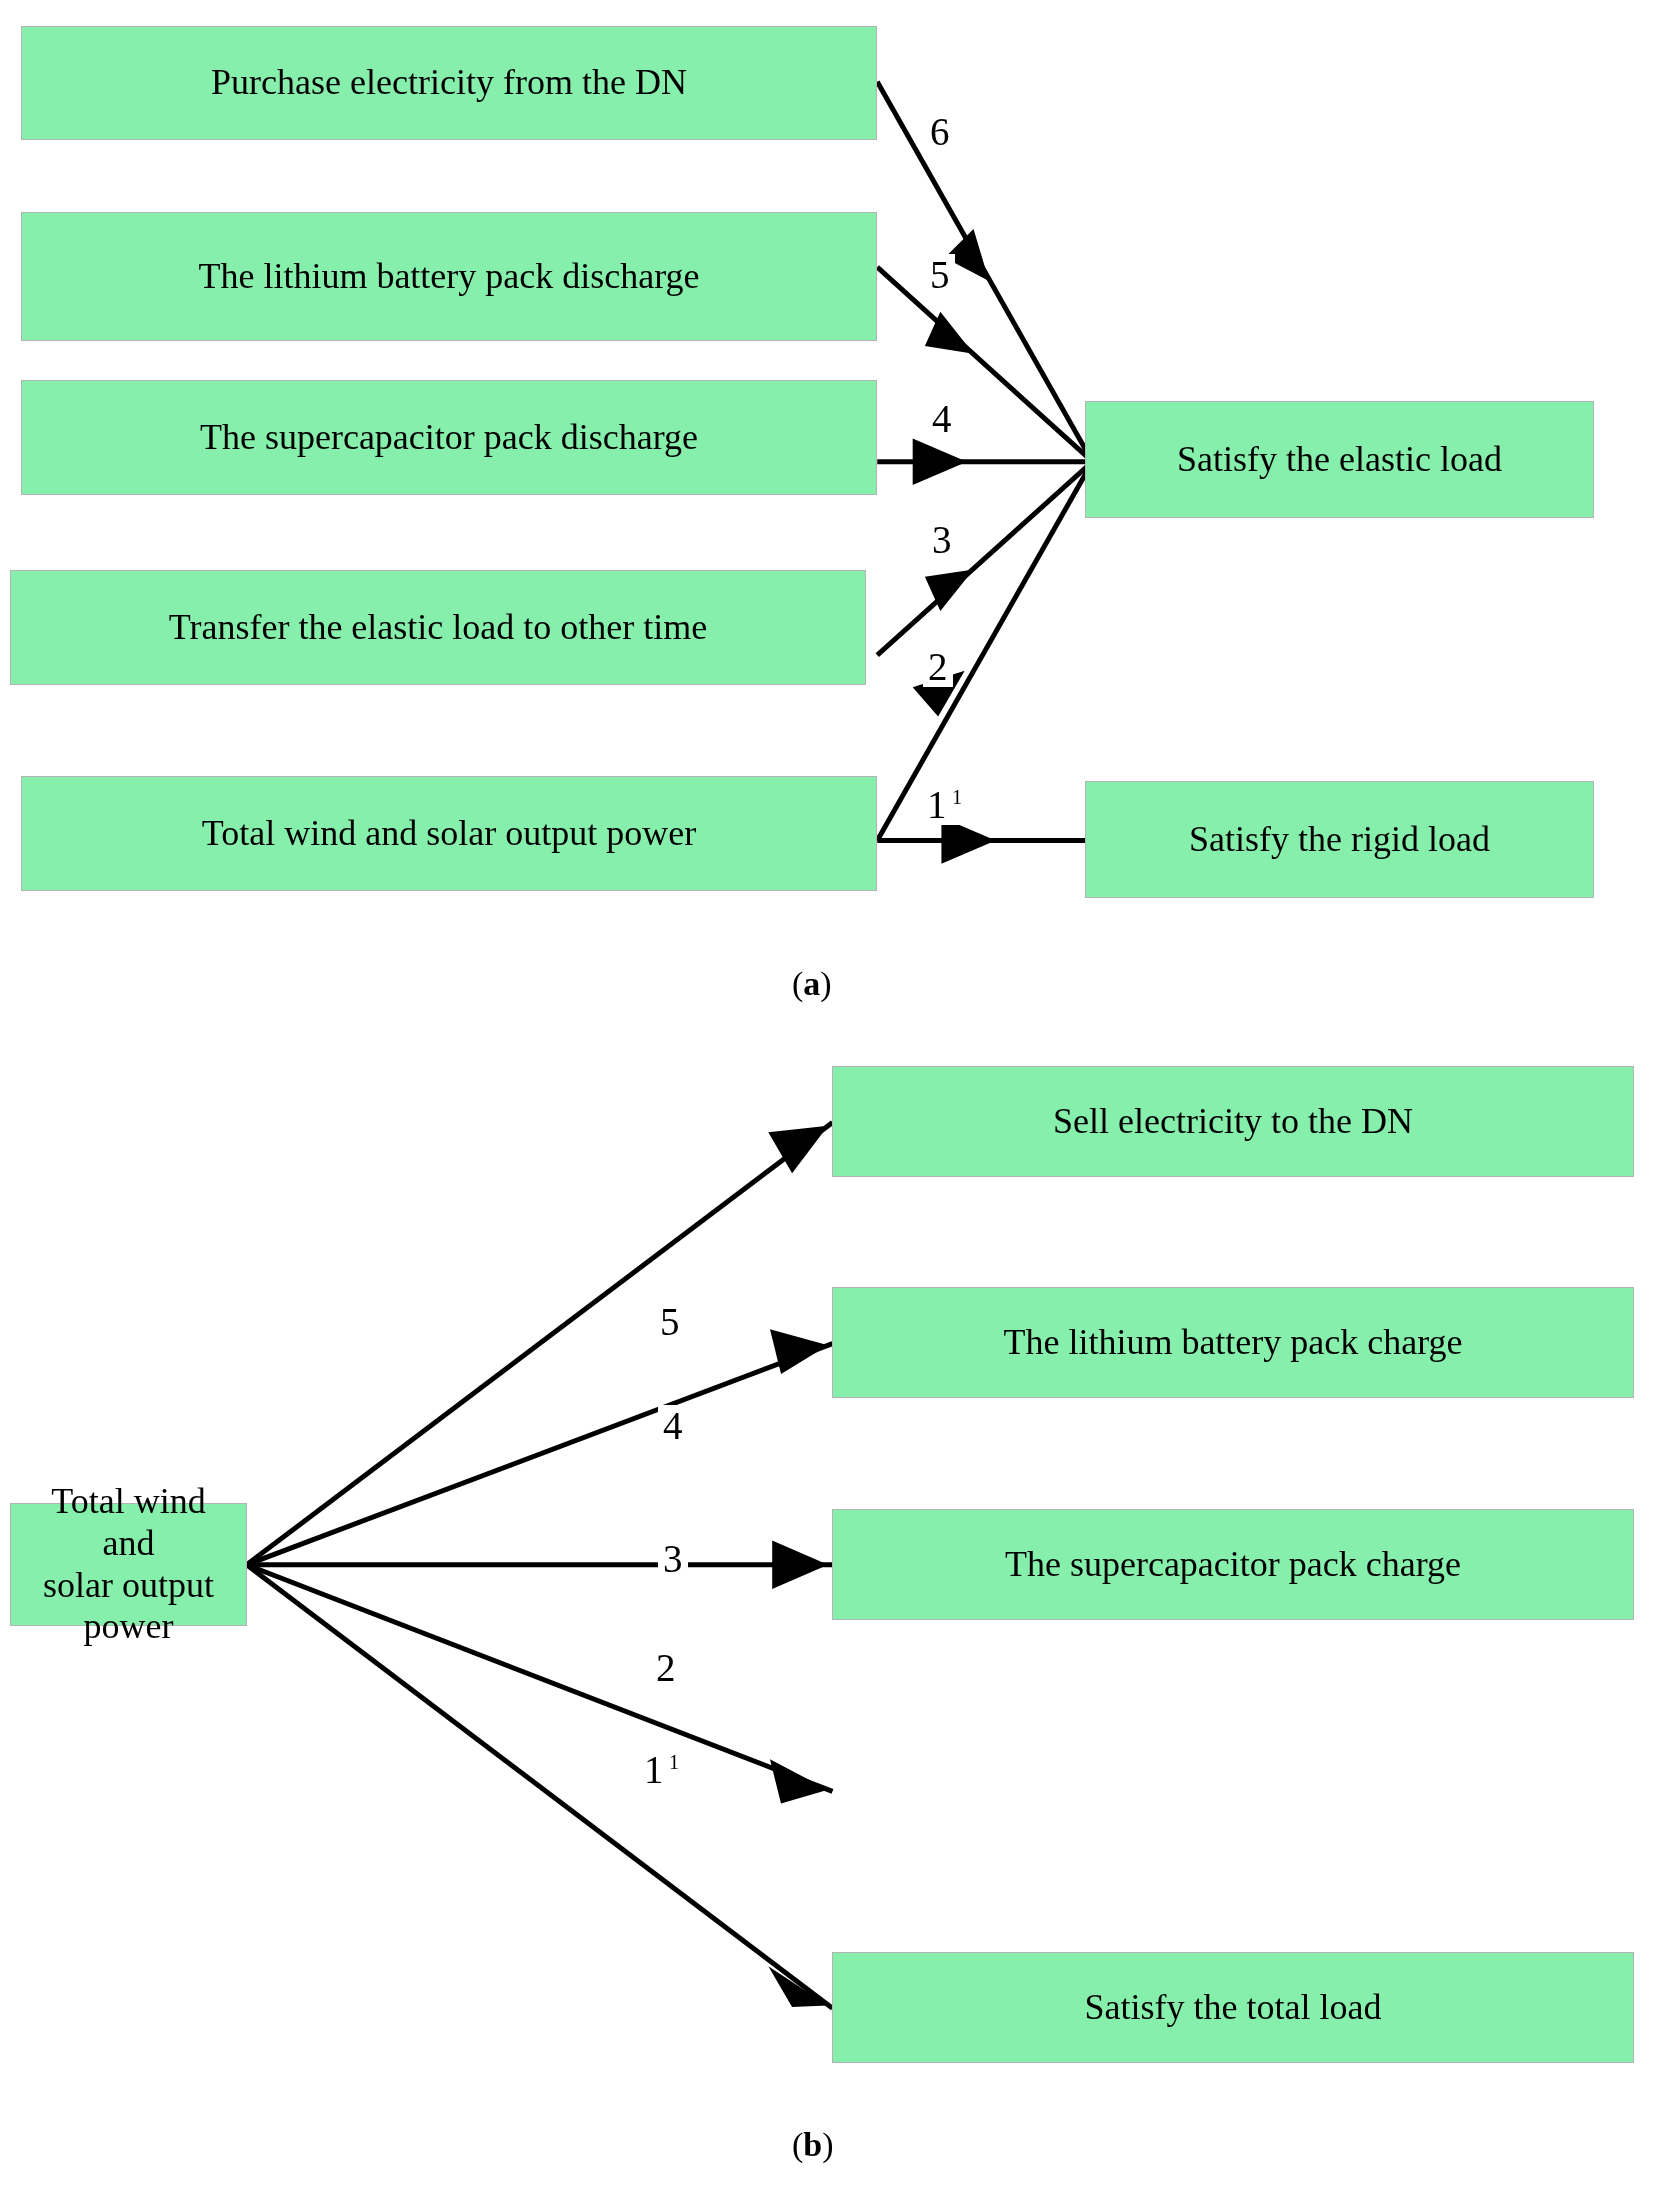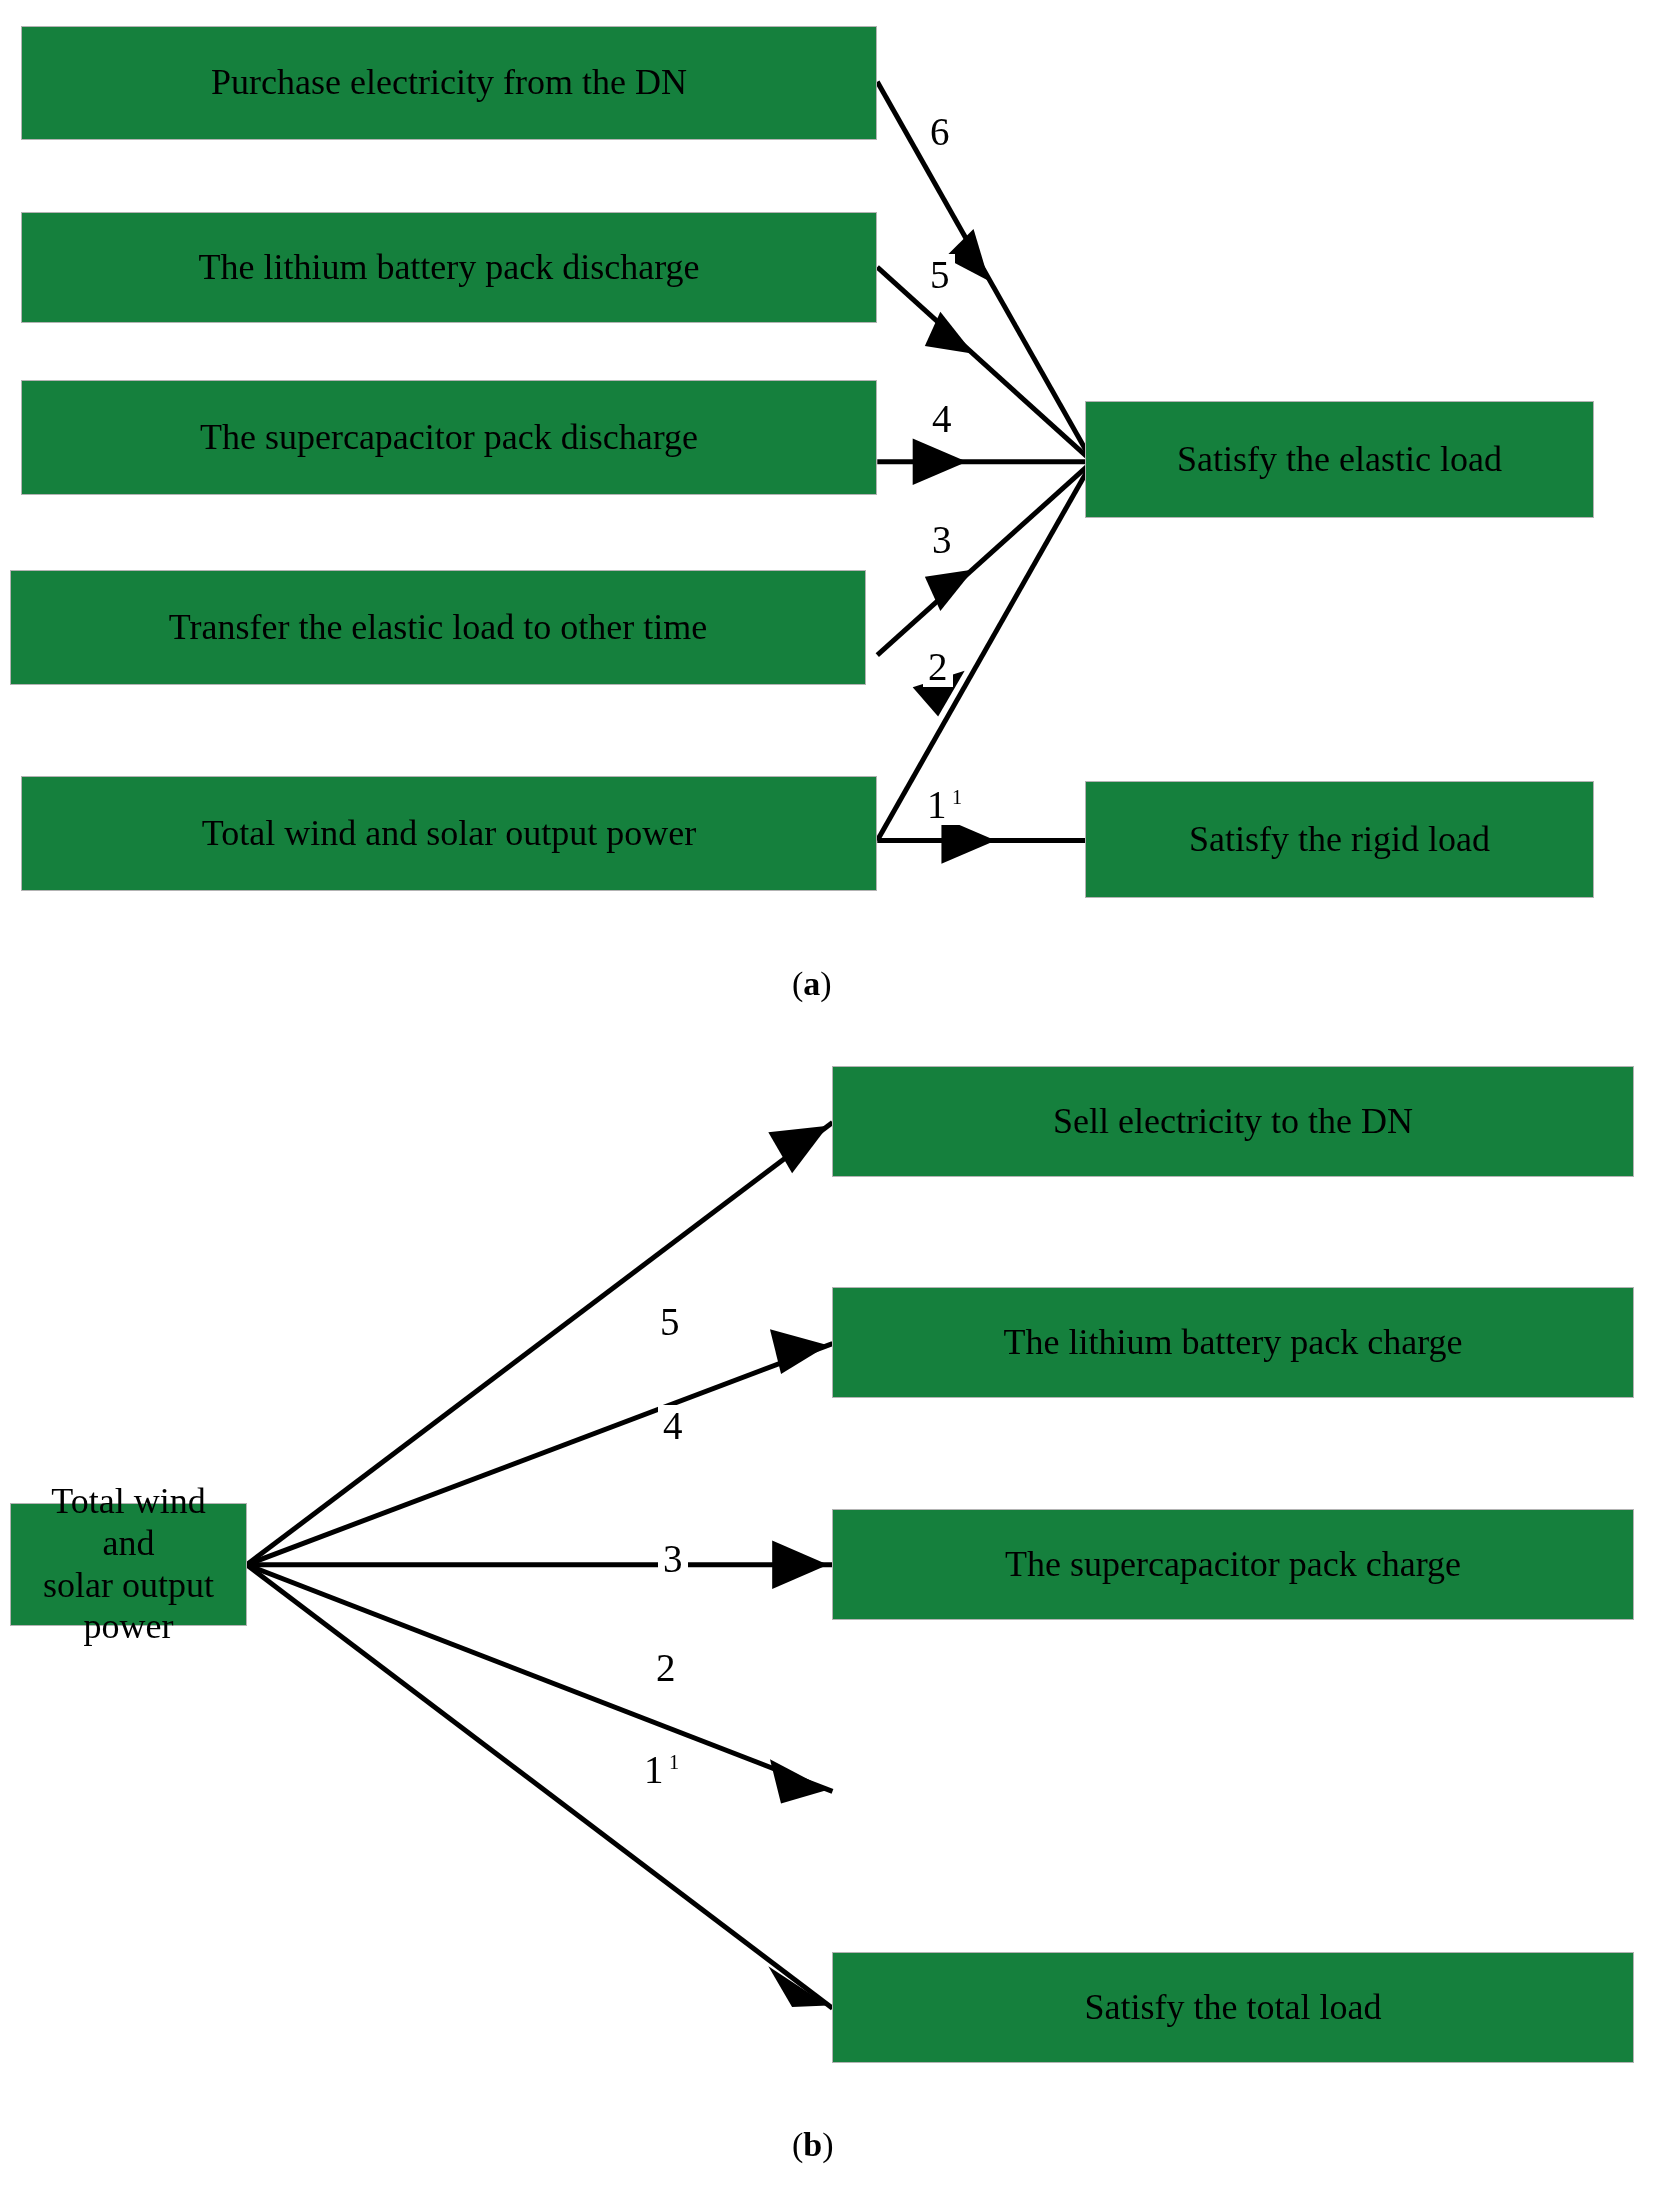--- a/index.html
+++ b/index.html
@@ -24,21 +24,21 @@
     position: absolute;
     left: 0;
     top: 0;
     width: 1655px;
     height: 2205px;
     overflow: visible;
   }
   .node-box {
     position: absolute;
     box-sizing: border-box;
-    background: #15803d;
+    background: #86efac;
     border: 1.7px solid #b3b3b3;
     display: flex;
     align-items: center;
     justify-content: center;
     text-align: center;
     line-height: 1.16;
     font-size: 36px;
     font-family: "Liberation Serif", "DejaVu Serif", serif;
     color: #000000;
     padding: 0 10px;
@@ -118,21 +118,21 @@
 
       <line x1="446" y1="2830" x2="1505" y2="3632" stroke="#000000" stroke-width="9"></line>
       <path d="M 1497 3627 L 1389 3556 L 1432 3630 z" fill="#000000"></path>
     </g>
   </svg>
 
   <div class="node-box" style="left:21px; top:26px; width:856px; height:114px;">
     <span>Purchase electricity from the DN</span>
   </div>
 
-  <div class="node-box" style="left:21px; top:212px; width:856px; height:111px;">
+  <div class="node-box" style="left:21px; top:212px; width:856px; height:129px;">
     <span>The lithium battery pack discharge</span>
   </div>
 
   <div class="node-box" style="left:21px; top:380px; width:856px; height:115px;">
     <span>The supercapacitor pack discharge</span>
   </div>
 
   <div class="node-box" style="left:10px; top:570px; width:856px; height:115px;">
     <span>Transfer the elastic load to other time</span>
   </div>

